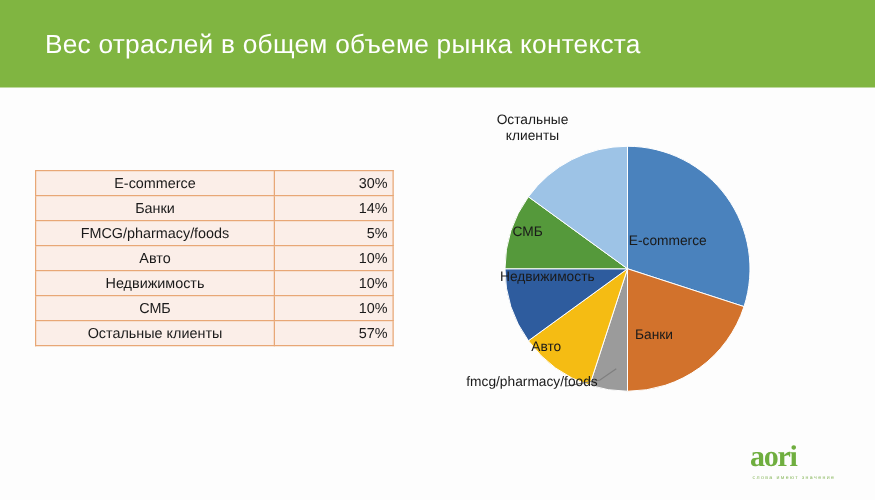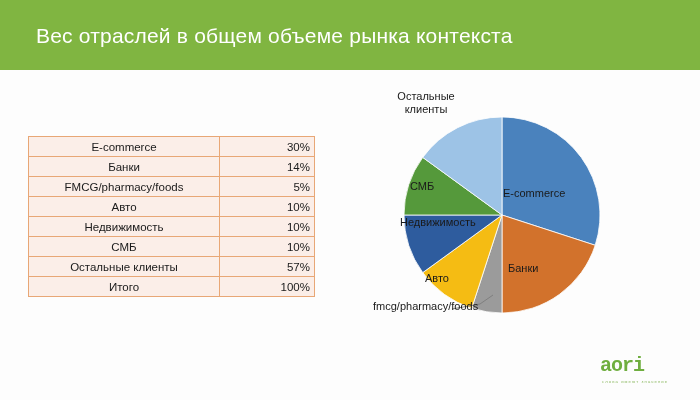--- a/index.html
+++ b/index.html
@@ -112,25 +112,25 @@
     position: absolute;
     left: 600px;
     top: 352px;
     width: 84px;
     height: 40px;
   }
   #brand-wordmark {
     position: absolute;
     left: 0;
     top: 0;
-    font-size: 20px;
+    font-size: 24px;
     font-weight: bold;
     color: #6fae3f;
     letter-spacing: -1px;
-    font-family: Liberation Mono, monospace;
+    font-family: Liberation Serif, serif;
     line-height: 28px;
   }
   #brand-tagline {
     position: absolute;
     left: 2px;
     top: 27px;
     font-size: 4.2px;
     color: #8dba63;
     letter-spacing: 1.1px;
     font-family: "Liberation Sans", sans-serif;
@@ -168,24 +168,20 @@
         <td class="cell-label">Недвижимость</td>
         <td class="cell-value">10%</td>
       </tr>
       <tr>
         <td class="cell-label">СМБ</td>
         <td class="cell-value">10%</td>
       </tr>
       <tr>
         <td class="cell-label">Остальные клиенты</td>
         <td class="cell-value">57%</td>
-      </tr>
-      <tr>
-        <td class="cell-label">Итого</td>
-        <td class="cell-value">100%</td>
       </tr>
     </tbody>
   </table>
 
   <div id="pie-chart-area">
     <svg id="pie-svg" width="300" height="270" viewBox="0 0 300 270">
       <g id="pie-slices">
           <path d="M 142 135 L 142.00 37.00 A 98 98 0 0 1 235.20 165.28 Z" fill="#4a82bd" stroke="#ffffff" stroke-width="0.8"></path>
           <path d="M 142 135 L 235.20 165.28 A 98 98 0 0 1 142.00 233.00 Z" fill="#d2722c" stroke="#ffffff" stroke-width="0.8"></path>
           <path d="M 142 135 L 142.00 233.00 A 98 98 0 0 1 111.72 228.20 Z" fill="#9b9b9b" stroke="#ffffff" stroke-width="0.8"></path>

